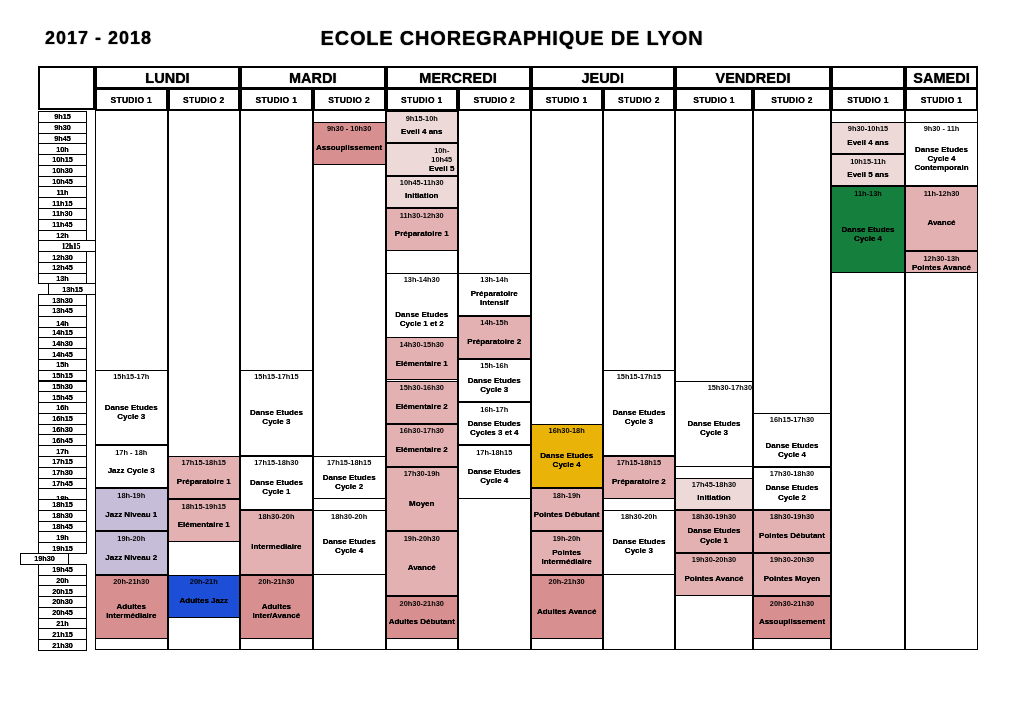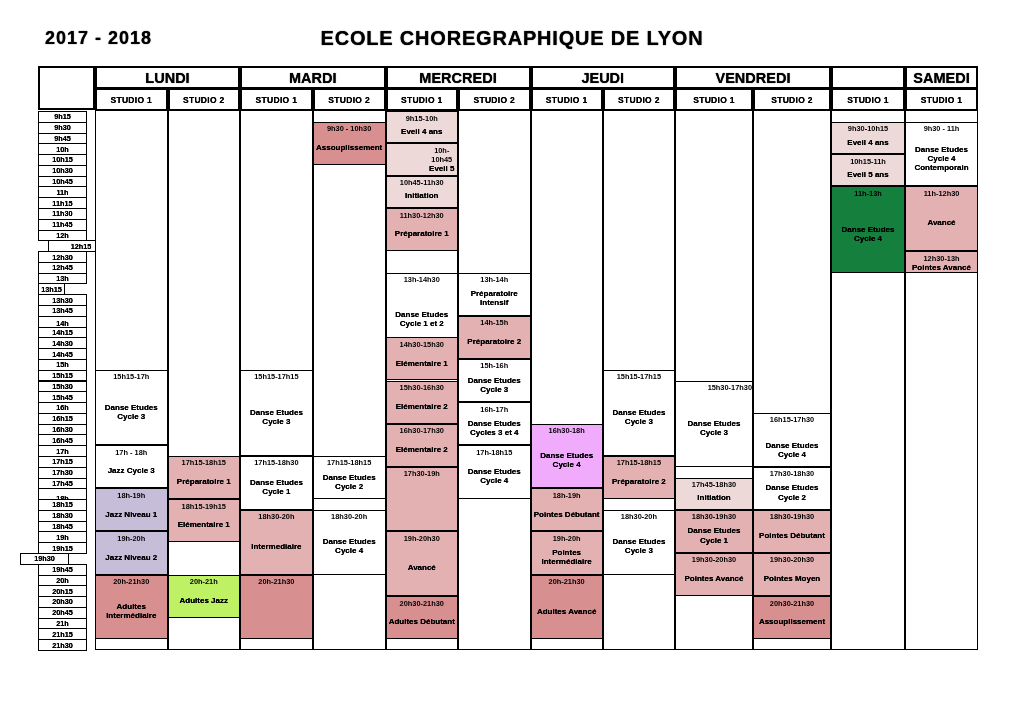--- a/index.html
+++ b/index.html
@@ -37,25 +37,25 @@
       <div class="abs tcell" style="left: 38px; top: 132.56px; width: 49px; height: 11.78px;">9h45</div>
       <div class="abs tcell" style="left: 38px; top: 143.34px; width: 49px; height: 11.78px;">10h</div>
       <div class="abs tcell" style="left: 38px; top: 154.12px; width: 49px; height: 11.78px;">10h15</div>
       <div class="abs tcell" style="left: 38px; top: 164.9px; width: 49px; height: 11.78px;">10h30</div>
       <div class="abs tcell" style="left: 38px; top: 175.68px; width: 49px; height: 11.78px;">10h45</div>
       <div class="abs tcell" style="left: 38px; top: 186.46px; width: 49px; height: 11.78px;">11h</div>
       <div class="abs tcell" style="left: 38px; top: 197.24px; width: 49px; height: 11.78px;">11h15</div>
       <div class="abs tcell" style="left: 38px; top: 208.02px; width: 49px; height: 11.78px;">11h30</div>
       <div class="abs tcell" style="left: 38px; top: 218.8px; width: 49px; height: 11.78px;">11h45</div>
       <div class="abs tcell" style="left: 38px; top: 229.58px; width: 49px; height: 11.78px;">12h</div>
-      <div class="abs tcell" style="left: 48px; top: 240.36px; width: 66px; height: 11.78px;">12h15</div>
+      <div class="abs tcell" style="left: 38px; top: 240.36px; width: 66px; height: 11.78px; font-family: Liberation Serif, serif;">12h15</div>
       <div class="abs tcell" style="left: 38px; top: 251.14px; width: 49px; height: 11.78px;">12h30</div>
       <div class="abs tcell" style="left: 38px; top: 261.92px; width: 49px; height: 11.78px;">12h45</div>
       <div class="abs tcell" style="left: 38px; top: 272.7px; width: 49px; height: 11.78px;">13h</div>
-      <div class="abs tcell" style="left: 38px; top: 283.48px; width: 27px; height: 11.78px;">13h15</div>
+      <div class="abs tcell" style="left: 48px; top: 283.48px; width: 49px; height: 11.78px;">13h15</div>
       <div class="abs tcell" style="left: 38px; top: 294.26px; width: 49px; height: 11.78px;">13h30</div>
       <div class="abs tcell" style="left: 38px; top: 305.04px; width: 49px; height: 11.78px;">13h45</div>
       <div class="abs tcell" style="left: 38px; top: 315.82px; width: 49px; height: 16px;">14h</div>
       <div class="abs tcell" style="left: 38px; top: 326.6px; width: 49px; height: 11.78px;">14h15</div>
       <div class="abs tcell" style="left: 38px; top: 337.38px; width: 49px; height: 11.78px;">14h30</div>
       <div class="abs tcell" style="left: 38px; top: 348.16px; width: 49px; height: 11.78px;">14h45</div>
       <div class="abs tcell" style="left: 38px; top: 358.94px; width: 49px; height: 11.78px;">15h</div>
       <div class="abs tcell" style="left: 38px; top: 369.72px; width: 49px; height: 11.78px;">15h15</div>
       <div class="abs tcell" style="left: 38px; top: 380.5px; width: 49px; height: 11.78px;">15h30</div>
       <div class="abs tcell" style="left: 38px; top: 391.28px; width: 49px; height: 11.78px;">15h45</div>
@@ -134,38 +134,39 @@
         <div class="bname">Adultes Intermédiaire</div>
       </div>
       <div class="abs block" style="left: 167.5px; top: 455.96px; width: 72.5px; height: 43.12px; background: rgb(227, 177, 178);">
         <div class="btime">17h15-18h15</div>
         <div class="bname">Préparatoire 1</div>
       </div>
       <div class="abs block" style="left: 167.5px; top: 499.08px; width: 72.5px; height: 43.12px; background: rgb(227, 177, 178);">
         <div class="btime">18h15-19h15</div>
         <div class="bname">Elémentaire 1</div>
       </div>
-      <div class="abs block" style="left: 167.5px; top: 574.54px; width: 72.5px; height: 43.12px; background: #bef264;">
+      <div class="abs block" style="left: 167.5px; top: 574.54px; width: 72.5px; height: 43.12px; background: #1d4ed8;">
         <div class="btime">20h-21h</div>
         <div class="bname">Adultes Jazz</div>
       </div>
       <div class="abs block" style="left: 240px; top: 369.72px; width: 72.75px; height: 86.24px; background: rgb(255, 255, 255);">
         <div class="btime">15h15-17h15</div>
         <div class="bname">Danse Etudes Cycle 3</div>
       </div>
       <div class="abs block" style="left: 240px; top: 455.96px; width: 72.75px; height: 53.9px; background: rgb(255, 255, 255);">
         <div class="btime">17h15-18h30</div>
         <div class="bname">Danse Etudes Cycle 1</div>
       </div>
       <div class="abs block" style="left: 240px; top: 509.86px; width: 72.75px; height: 64.68px; background: rgb(227, 177, 178);">
         <div class="btime">18h30-20h</div>
         <div class="bname">Intermediaire</div>
       </div>
       <div class="abs block" style="left: 240px; top: 574.54px; width: 72.75px; height: 64.68px; background: rgb(215, 143, 143);">
         <div class="btime">20h-21h30</div>
+        <div class="bname">Adultes Inter/Avancé</div>
       </div>
       <div class="abs block" style="left: 312.75px; top: 121.78px; width: 72.75px; height: 43.12px; background: rgb(215, 143, 143);">
         <div class="btime">9h30 - 10h30</div>
         <div class="bname">Assouplissement</div>
       </div>
       <div class="abs block" style="left: 312.75px; top: 455.96px; width: 72.75px; height: 43.12px; background: rgb(255, 255, 255);">
         <div class="btime">17h15-18h15</div>
         <div class="bname">Danse Etudes Cycle 2</div>
       </div>
       <div class="abs block" style="left: 312.75px; top: 509.86px; width: 72.75px; height: 64.68px; background: rgb(255, 255, 255);">
@@ -199,20 +200,21 @@
       <div class="abs block" style="left: 385.5px; top: 380.5px; width: 72.5px; height: 43.12px; background: rgb(227, 177, 178);">
         <div class="btime">15h30-16h30</div>
         <div class="bname">Elémentaire 2</div>
       </div>
       <div class="abs block" style="left: 385.5px; top: 423.62px; width: 72.5px; height: 43.12px; background: rgb(227, 177, 178);">
         <div class="btime">16h30-17h30</div>
         <div class="bname">Elémentaire 2</div>
       </div>
       <div class="abs block" style="left: 385.5px; top: 466.74px; width: 72.5px; height: 64.68px; background: rgb(227, 177, 178);">
         <div class="btime">17h30-19h</div>
+        <div class="bname">Moyen</div>
       </div>
       <div class="abs block" style="left: 385.5px; top: 531.42px; width: 72.5px; height: 64.68px; background: rgb(227, 177, 178);">
         <div class="btime">19h-20h30</div>
         <div class="bname">Avancé</div>
       </div>
       <div class="abs block" style="left: 385.5px; top: 596.1px; width: 72.5px; height: 43.12px; background: rgb(215, 143, 143);">
         <div class="btime">20h30-21h30</div>
         <div class="bname">Adultes Débutant</div>
       </div>
       <div class="abs block" style="left: 458px; top: 272.7px; width: 72.5px; height: 43.12px; background: rgb(255, 255, 255);">
@@ -228,21 +230,21 @@
         <div class="bname">Danse Etudes Cycle 3</div>
       </div>
       <div class="abs block" style="left: 458px; top: 402.06px; width: 72.5px; height: 43.12px; background: rgb(255, 255, 255);">
         <div class="btime">16h-17h</div>
         <div class="bname">Danse Etudes Cycles 3 et 4</div>
       </div>
       <div class="abs block" style="left: 458px; top: 445.18px; width: 72.5px; height: 53.9px; background: rgb(255, 255, 255);">
         <div class="btime">17h-18h15</div>
         <div class="bname">Danse Etudes Cycle 4</div>
       </div>
-      <div class="abs block" style="left: 530.5px; top: 423.62px; width: 72.25px; height: 64.68px; background: #f0abfc;">
+      <div class="abs block" style="left: 530.5px; top: 423.62px; width: 72.25px; height: 64.68px; background: #eab308;">
         <div class="btime">16h30-18h</div>
         <div class="bname">Danse Etudes Cycle 4</div>
       </div>
       <div class="abs block" style="left: 530.5px; top: 488.3px; width: 72.25px; height: 43.12px; background: rgb(227, 177, 178);">
         <div class="btime">18h-19h</div>
         <div class="bname">Pointes Débutant</div>
       </div>
       <div class="abs block" style="left: 530.5px; top: 531.42px; width: 72.25px; height: 43.12px; background: rgb(227, 177, 178);">
         <div class="btime">19h-20h</div>
         <div class="bname">Pointes Intermédiaire</div>

